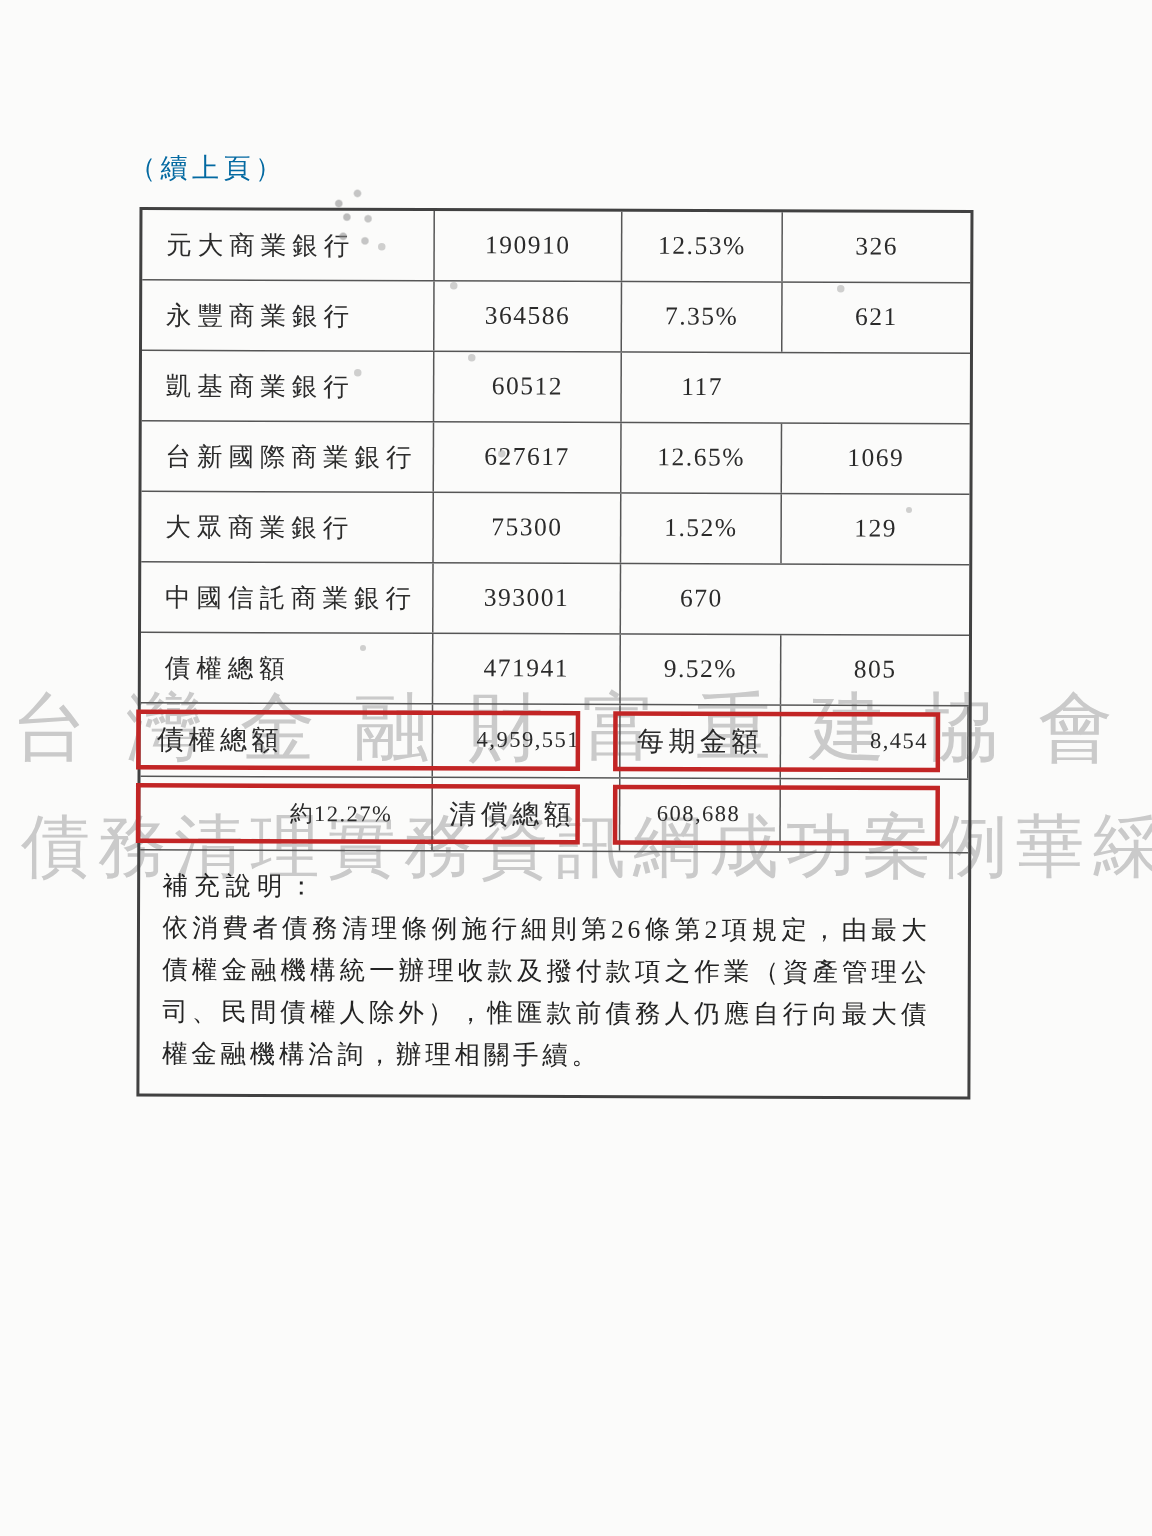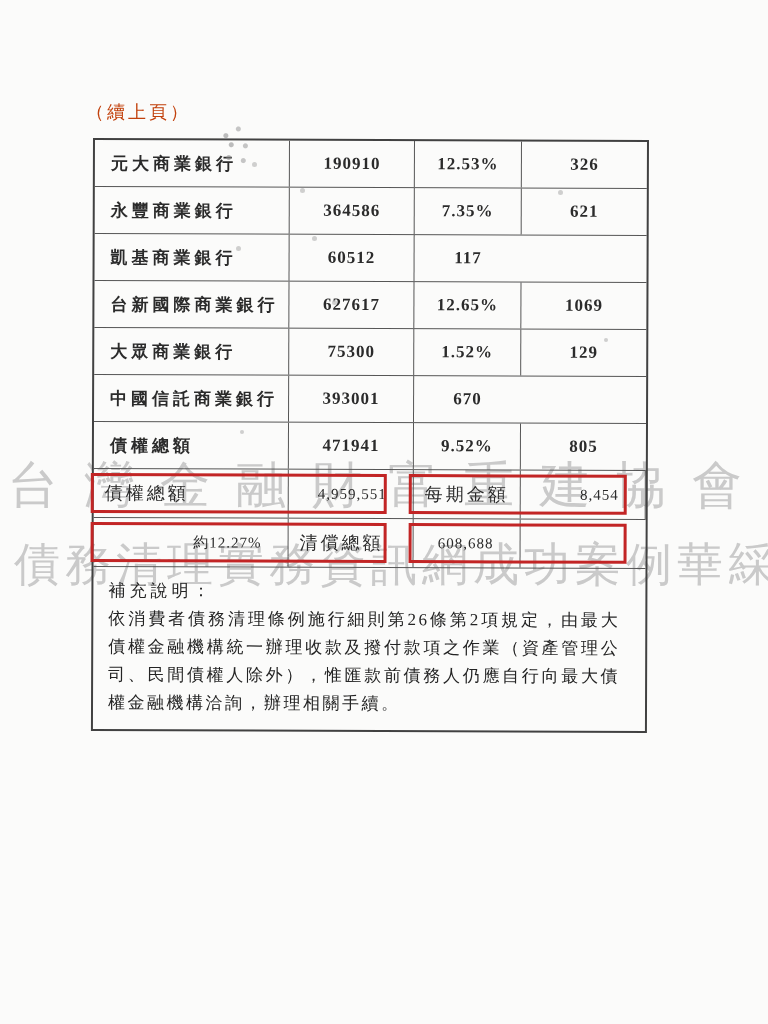--- a/index.html
+++ b/index.html
@@ -19,21 +19,21 @@
     position:absolute;white-space:nowrap;
     color:var(--wm,#c5c5c5);
     font-weight:400;opacity:.9;
   }
   .wm1{left:8px;top:452px;font-size:50px;letter-spacing:26px;}
   .wm2{left:14px;top:506px;font-size:46px;letter-spacing:5px;margin-top:28px;}
 
   
   .continued{
     position:absolute;left:86px;top:100px;z-index:2;
-    font-size:18px;letter-spacing:3px;color:#c2410c;
+    font-size:18px;letter-spacing:3px;color:#0369a1;
   }
 
   
   .doc-table{
     position:absolute;left:93px;top:138px;width:552px;z-index:1;
     border:2px solid #414141;
     transform:rotate(0.2deg);transform-origin:0 0;
     background:transparent;
   }
   .row{
@@ -44,22 +44,22 @@
   }
   .row:last-child{border-bottom:none;}
   .cell{
     display:flex;align-items:center;
     border-right:1px solid #565656;
     font-size:17px;
     min-width:0;
   }
   .cell:last-child{border-right:none;}
   .bank-row{height:46px;}
-  .bank-row .c-name{padding-left:16px;letter-spacing:4px;font-weight:bold;}
-  .bank-row .c-amount,.bank-row .c-percent,.bank-row .c-count{justify-content:center;letter-spacing:1px;font-weight:bold;}
+  .bank-row .c-name{padding-left:16px;letter-spacing:4px;}
+  .bank-row .c-amount,.bank-row .c-percent,.bank-row .c-count{justify-content:center;letter-spacing:1px;}
 
   
   .summary-row{height:48px;}
   .summary-row .s-label{padding-left:11px;letter-spacing:3px;font-size:18px;}
   .summary-row .s-value{justify-content:flex-end;padding-right:26px;font-size:15px;letter-spacing:1px;}
   .redbox{
     position:absolute;top:4px;bottom:4px;z-index:3;
     border:3px solid var(--hl,#c22525);
     pointer-events:none;
   }

